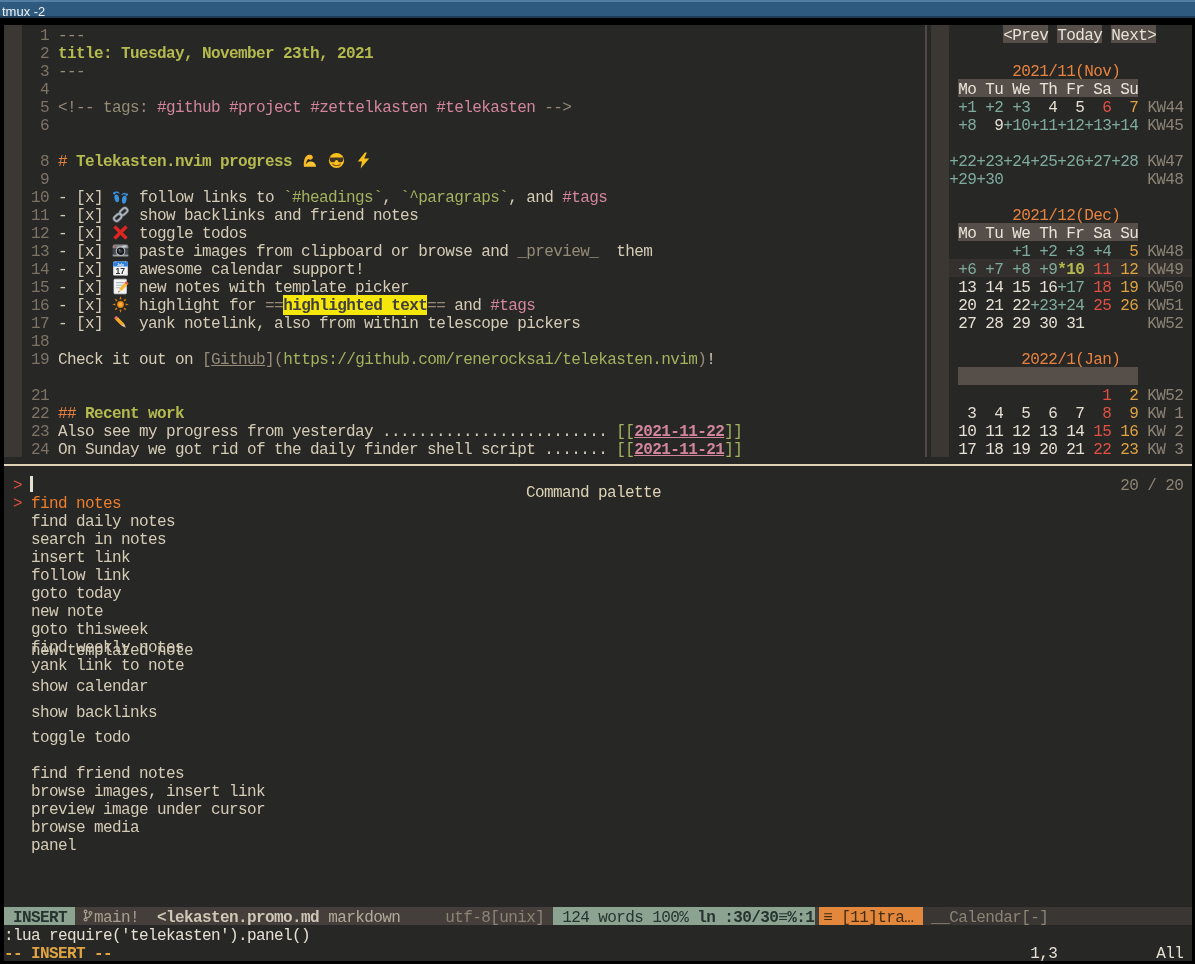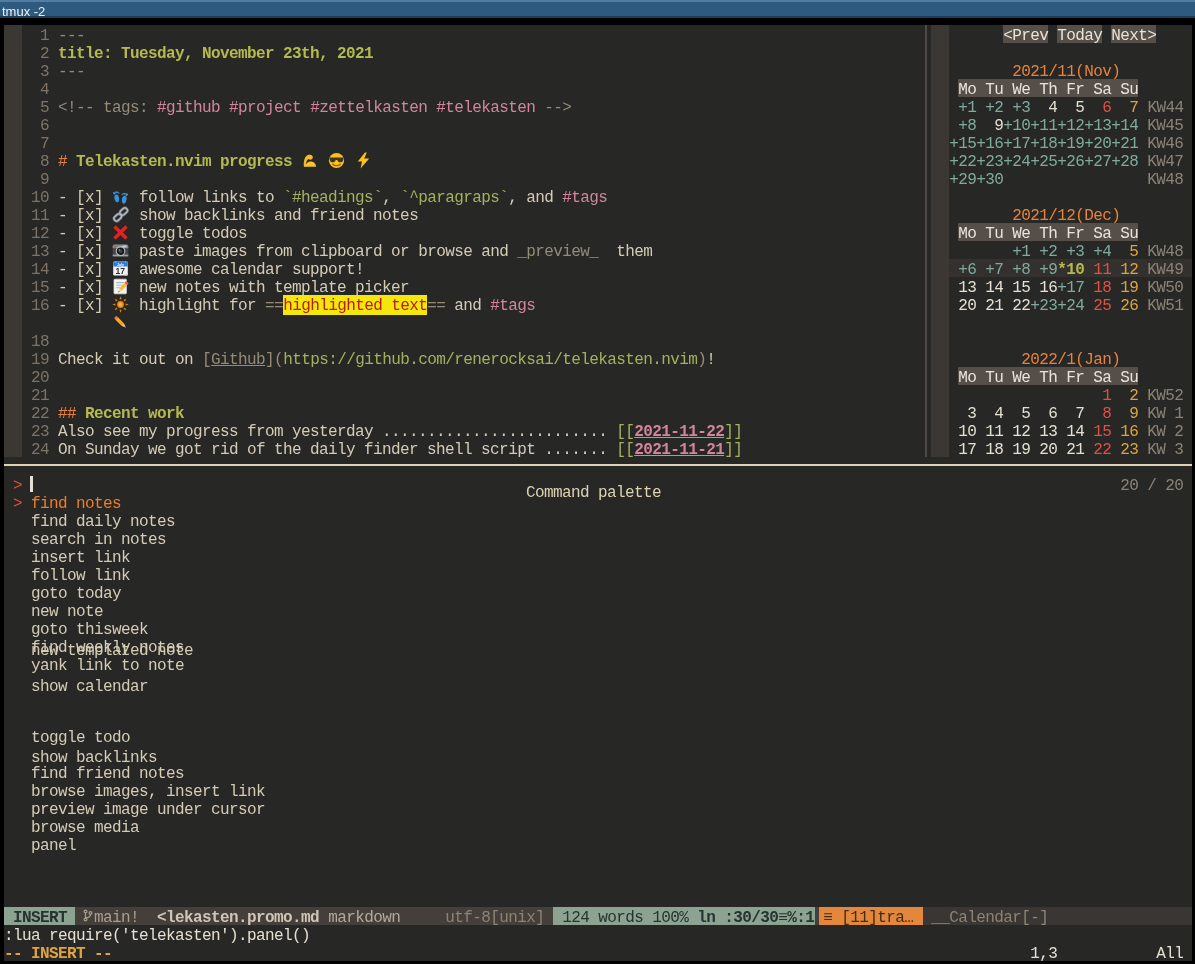--- a/index.html
+++ b/index.html
@@ -19,21 +19,21 @@
 .dr{color:#e15043}
 .yl{color:#dfa342}
 .tl{color:#7fab9f}
 .kw{color:#8c8374}
 .pk{color:#d3869b}
 .gn{color:#a3b25e}
 .wh{color:#e6e0d2}
 .cr{color:#d5ccb6}
 .sp{color:#ddd3b4}
 .hd{color:#e9e4d8}
-.hl{background:#f6e70b;color:#b91c1c;font-weight:normal}
+.hl{background:#f6e70b;color:#404040;font-weight:bold}
 .st1{color:#253430;font-weight:bold}
 .st2{color:#a99f8e}
 .st3{color:#cfc6b5;font-weight:bold}
 .st4{color:#b2a998}
 .st5{color:#8c8374}
 .stor{color:#442d12}
 .ic{position:absolute}
 </style></head><body>
 <div id="scr">
     <div id="bar">
@@ -57,53 +57,52 @@
       <div class="rect" style="left:549px;top:882px;width:262px;height:18px;background:#8da392"></div>
       <div class="rect" style="left:815px;top:882px;width:104px;height:18px;background:#e2873b"></div>
       <div class="rect" style="left:919px;top:882px;width:269px;height:18px;background:#3a3633"></div>
       <div class="rect" style="left:279px;top:270px;width:144px;height:18px;background:#f6e70b"></div>
       <pre class="r" style="top:1.5px">  <span class="ln">  1</span> <span class="gy">---</span>                                                                                                      <span class="hd">&lt;Prev</span> <span class="hd">Today</span> <span class="hd">Next&gt;</span></pre>
       <pre class="r" style="top:19.5px">  <span class="ln">  2</span> <span class="yg">title: Tuesday, November 23th, 2021</span></pre>
       <pre class="r" style="top:37.5px">  <span class="ln">  3</span> <span class="gy">---</span>                                                                                                       <span class="og">2021/11(Nov)</span></pre>
       <pre class="r" style="top:55.5px">  <span class="ln">  4</span>                                                                                                     <span class="hd">Mo Tu We Th Fr Sa Su</span></pre>
       <pre class="r" style="top:73.5px">  <span class="ln">  5</span> <span class="gy">&lt;!-- tags: </span><span class="pk">#github</span> <span class="pk">#project</span> <span class="pk">#zettelkasten</span> <span class="pk">#telekasten</span><span class="gy"> --&gt;</span>                                          <span class="tl"> +1 +2 +3</span><span class="wh">  4  5</span><span class="dr">  6</span><span class="yl">  7</span> <span class="kw">KW44</span></pre>
       <pre class="r" style="top:91.5px">  <span class="ln">  6</span>                                                                                                    <span class="tl"> +8</span><span class="wh">  9</span><span class="tl">+10+11+12+13+14</span> <span class="kw">KW45</span></pre>
-      <pre class="r" style="top:109.5px">  <span class="ln">  7</span>                                                                                                    <span class="tl">+15+16+17+18+19+20+21</span> <span class="kw">KW46</span></pre>
       <pre class="r" style="top:127.5px">  <span class="ln">  8</span> <span class="og"># </span><span class="yg">Telekasten.nvim progress</span>                                                                         <span class="tl">+22+23+24+25+26+27+28</span> <span class="kw">KW47</span></pre>
       <pre class="r" style="top:145.5px">  <span class="ln">  9</span>                                                                                                    <span class="tl">+29+30</span>                <span class="kw">KW48</span></pre>
       <pre class="r" style="top:163.5px">  <span class="ln"> 10</span> <span class="cr">- [x] </span>   <span class="cr">follow links to </span><span class="gn">`#headings`</span><span class="cr">, </span><span class="gn">`^paragraps`</span><span class="cr">, and </span><span class="pk">#tags</span></pre>
       <pre class="r" style="top:181.5px">  <span class="ln"> 11</span> <span class="cr">- [x] </span>   <span class="cr">show backlinks and friend notes</span>                                                                  <span class="og">2021/12(Dec)</span></pre>
       <pre class="r" style="top:199.5px">  <span class="ln"> 12</span> <span class="cr">- [x] </span>   <span class="cr">toggle todos</span>                                                                               <span class="hd">Mo Tu We Th Fr Sa Su</span></pre>
       <pre class="r" style="top:217.5px">  <span class="ln"> 13</span> <span class="cr">- [x] </span>   <span class="cr">paste images from clipboard or browse and </span><span class="gy">_preview_</span>  <span class="cr">them</span>                                       <span class="tl"> +1 +2 +3 +4</span><span class="yl">  5</span> <span class="kw">KW48</span></pre>
       <pre class="r" style="top:235.5px">  <span class="ln"> 14</span> <span class="cr">- [x] </span>   <span class="cr">awesome calendar support!</span>                                                                 <span class="tl"> +6 +7 +8 +9</span><span class="yg">*10</span><span class="dr"> 11</span><span class="yl"> 12</span> <span class="kw">KW49</span></pre>
       <pre class="r" style="top:253.5px">  <span class="ln"> 15</span> <span class="cr">- [x] </span>   <span class="cr">new notes with template picker</span>                                                            <span class="wh"> 13 14 15 16</span><span class="tl">+17</span><span class="dr"> 18</span><span class="yl"> 19</span> <span class="kw">KW50</span></pre>
       <pre class="r" style="top:271.5px">  <span class="ln"> 16</span> <span class="cr">- [x] </span>   <span class="cr">highlight for </span><span class="gy">==</span><span class="hl">highlighted text</span><span class="gy">==</span><span class="cr"> and </span><span class="pk">#tags</span>                                              <span class="wh"> 20 21 22</span><span class="tl">+23+24</span><span class="dr"> 25</span><span class="yl"> 26</span> <span class="kw">KW51</span></pre>
+      <pre class="r" style="top:289.5px">  <span class="ln"> 17</span> <span class="cr">- [x] </span>   <span class="cr">yank notelink, also from within telescope pickers</span>                                         <span class="wh"> 27 28 29 30 31</span>       <span class="kw">KW52</span></pre>
       <pre class="r" style="top:307.5px">  <span class="ln"> 18</span></pre>
       <pre class="r" style="top:325.5px">  <span class="ln"> 19</span> <span class="cr">Check it out on </span><span class="gy">[</span><span class="gy u">Github</span><span class="gy">](</span><span class="gn">https://github.com/renerocksai/telekasten.nvim</span><span class="gy">)</span><span class="cr">!</span>                                  <span class="og">2022/1(Jan)</span></pre>
-      <pre class="r" style="top:343.5px">  <span class="ln"> 20</span>                                                                                                     <span class="hd">Mo Tu We Th Fr Sa Su</span></pre>
       <pre class="r" style="top:361.5px">  <span class="ln"> 21</span>                                                                                                                   <span class="dr">  1</span><span class="yl">  2</span> <span class="kw">KW52</span></pre>
       <pre class="r" style="top:379.5px">  <span class="ln"> 22</span> <span class="og">## </span><span class="yg">Recent work</span>                                                                                     <span class="wh">  3  4  5  6  7</span><span class="dr">  8</span><span class="yl">  9</span> <span class="kw">KW 1</span></pre>
       <pre class="r" style="top:397.5px">  <span class="ln"> 23</span> <span class="cr">Also see my progress from yesterday ......................... </span><span class="gn">[[</span><span class="pk b u">2021-11-22</span><span class="gn">]]</span>                       <span class="wh"> 10 11 12 13 14</span><span class="dr"> 15</span><span class="yl"> 16</span> <span class="kw">KW 2</span></pre>
       <pre class="r" style="top:415.5px">  <span class="ln"> 24</span> <span class="cr">On Sunday we got rid of the daily finder shell script ....... </span><span class="gn">[[</span><span class="pk b u">2021-11-21</span><span class="gn">]]</span>                       <span class="wh"> 17 18 19 20 21</span><span class="dr"> 22</span><span class="yl"> 23</span> <span class="kw">KW 3</span></pre>
       <pre class="r" style="top:459px">                                                         <span class="sp" style="background:#272726"> Command palette </span></pre>
       <pre class="r" style="top:451.5px"> <span class="rd">&gt;</span>                                                                                                                          <span class="kw">20 / 20</span></pre>
       <pre class="r" style="top:469.5px"> <span class="rd">&gt;</span> <span class="ogb">find notes</span></pre>
       <pre class="r" style="top:487.5px">   <span class="cr">find daily notes</span></pre>
       <pre class="r" style="top:505.5px">   <span class="cr">search in notes</span></pre>
       <pre class="r" style="top:523.5px">   <span class="cr">insert link</span></pre>
       <pre class="r" style="top:541.5px">   <span class="cr">follow link</span></pre>
       <pre class="r" style="top:559.5px">   <span class="cr">goto today</span></pre>
       <pre class="r" style="top:577.5px">   <span class="cr">new note</span></pre>
       <pre class="r" style="top:595.5px">   <span class="cr">goto thisweek</span></pre>
       <pre class="r" style="top:613.5px">   <span class="cr">find weekly notes</span></pre>
       <pre class="r" style="top:631.5px">   <span class="cr">yank link to note</span></pre>
       <pre class="r" style="top:617px">   <span class="cr">new templated note</span></pre>
       <pre class="r" style="top:653px">   <span class="cr">show calendar</span></pre>
       <pre class="r" style="top:703.5px">   <span class="cr">toggle todo</span></pre>
-      <pre class="r" style="top:724px">   <span class="cr">show backlinks</span></pre>
+      <pre class="r" style="top:679px">   <span class="cr">show backlinks</span></pre>
       <pre class="r" style="top:739.5px">   <span class="cr">find friend notes</span></pre>
       <pre class="r" style="top:775.5px">   <span class="cr">preview image under cursor</span></pre>
       <pre class="r" style="top:757.5px">   <span class="cr">browse images, insert link</span></pre>
       <pre class="r" style="top:793.5px">   <span class="cr">browse media</span></pre>
       <pre class="r" style="top:811.5px">   <span class="cr">panel</span></pre>
       <pre class="r" style="top:883.5px"> <span class="st1">INSERT</span>   <span class="st2">main!</span>  <span class="st3">&lt;lekasten.promo.md</span> <span class="st4">markdown</span>     <span class="st5">utf-8[unix]</span>  <span class="st1" style="font-weight:normal">124 words 100% </span><span class="st1">ln :30/30</span><span class="st1">≡%:1</span> <span class="stor">≡ [11]tra…</span>  <span class="st5">__Calendar[-]</span></pre>
       <pre class="r" style="top:901.5px"><span class="wh">:lua require('telekasten').panel()</span></pre>
       <pre class="r" style="top:919.5px"><span class="yl b">-- INSERT --</span>                                                                                                      <span class="wh">1,3</span>           <span class="wh">All</span></pre>
       <span class="ic" style="left:297px;top:127px"><svg width="17" height="17" viewBox="0 0 17 17">
           <path d="M2.9 14.8 C2.4 8.6 3.9 4.6 6.8 3.1 C8 2.5 9.3 2.6 10.3 3.1 C11.9 3.9 12.2 5.5 11.5 6.6 C10.9 7.6 9.6 7.9 8.4 7.4 L7.2 6.9 C5.4 8.6 4.9 10.8 5 14.8 Z" fill="#f9b825"></path>

